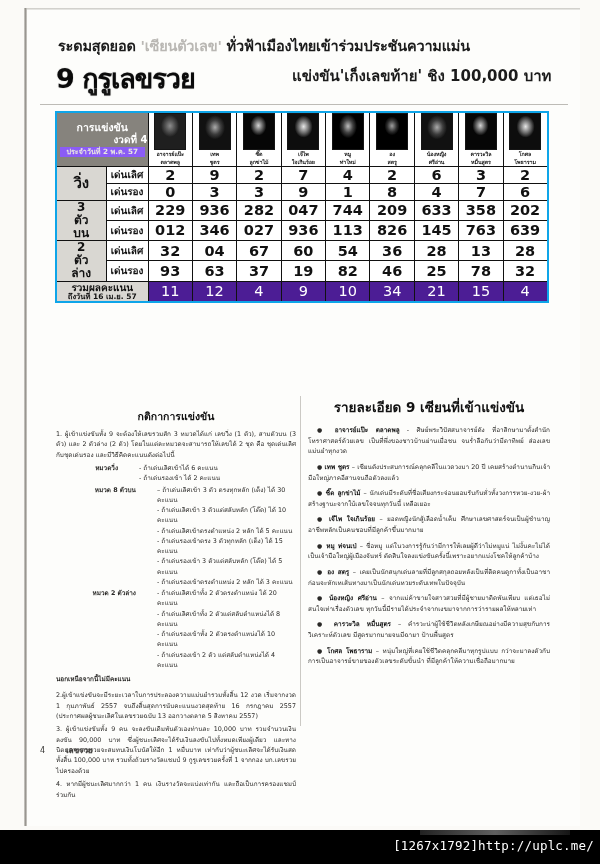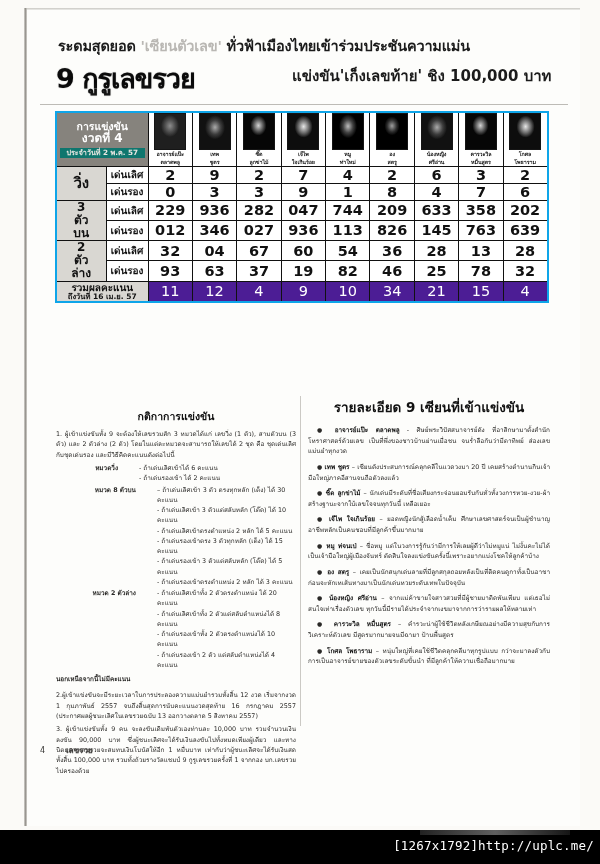--- a/index.html
+++ b/index.html
@@ -61,24 +61,24 @@
   }
   #board td,#board th{border:1px solid #111;padding:0;text-align:center;vertical-align:middle;}
   .col-cat{width:50px;}
   .col-sub{width:42px;}
   .col-p{width:44.4px;}
 
   .hdr-title{
     background:#86837d;color:#fff;font-weight:700;line-height:1.12;padding:3px 1px 4px 1px;
   }
   .hdr-title .t1{font-size:10.5px;display:block;}
-  .hdr-title .t2{font-size:12px;display:block;}
+  .hdr-title .t2{font-size:10px;display:block;text-align:right;}
   .hdr-title .t3{
     display:block;margin:2px 3px 0 3px;font-size:7.2px;font-weight:700;
-    background:#0f766e;color:#e9e7e2;padding:1px 0;
+    background:#8b5cf6;color:#e9e7e2;padding:1px 0;
   }
   .hdr-pers{padding:2px 1px 2px 1px;background:#fff;}
   .photo{
     width:30px;height:35px;margin:0 auto;
     border:1px solid #2a2a2a;
     background:
       radial-gradient(ellipse 9px 11px at 50% 34%,#8e8a84 0%,#5c5853 55%,#35322e 100%),
       linear-gradient(180deg,#3a3733 0%,#6b6862 45%,#2e2b28 100%);
     background-blend-mode:normal;
     filter:contrast(1.25) grayscale(1);
@@ -384,20 +384,21 @@
         <span class="ln">- ถ้าเด่นเลิศเข้าทั้ง 2 ตัวตรงตำแหน่ง ได้ 20 คะแนน</span>
         <span class="ln">- ถ้าเด่นเลิศเข้าทั้ง 2 ตัวแต่สลับตำแหน่งได้ 8 คะแนน</span>
         <span class="ln">- ถ้าเด่นรองเข้าทั้ง 2 ตัวตรงตำแหน่งได้ 10 คะแนน</span>
         <span class="ln">- ถ้าเด่นรองเข้า 2 ตัว แต่สลับตำแหน่งได้ 4 คะแนน</span>
       </div>
     </div>
 
     <div class="note">นอกเหนือจากนี้ไม่มีคะแนน</div>
     <p class="para">2.ผู้เข้าแข่งขันจะมีระยะเวลาในการประลองความแม่นยำรวมทั้งสิ้น 12 งวด เริ่มจากงวด 1 กุมภาพันธ์ 2557 จนถึงสิ้นสุดการนับคะแนนงวดสุดท้าย 16 กรกฎาคม 2557 (ประกาศผลผู้ชนะเลิศในเลขรวยฉบับ 13 ออกวางตลาด 5 สิงหาคม 2557)</p>
     <p class="para">3.   ผู้เข้าแข่งขันทั้ง 9 คน จะลงขันเดิมพันตัวเองท่านละ 10,000 บาท รวมจำนวนเงินลงขัน 90,000 บาท ซึ่งผู้ชนะเลิศจะได้รับเงินลงขันไปทั้งหมดเพียงผู้เดียว และทางนิตยสารเลขรวยจะสมทบเงินโบนัสให้อีก 1 หมื่นบาท เท่ากับว่าผู้ชนะเลิศจะได้รับเงินสดทั้งสิ้น 100,000 บาท รวมทั้งถ้วยรางวัลแชมป์ 9 กูรูเลขรวยครั้งที่ 1 จากกอง บก.เลขรวยไปครองด้วย</p>
+    <p class="para">4.   หากมีผู้ชนะเลิศมากกว่า 1 คน เงินรางวัลจะแบ่งเท่ากัน และถือเป็นการครองแชมป์ร่วมกัน</p>
   </div>
 
   <div id="right-col">
     <div class="sec-title">รายละเอียด 9 เซียนที่เข้าแข่งขัน</div>
 
     <p class="bullet-item"><span class="dot">●&nbsp;</span><span class="nm">อาจารย์แป๊ะ ตลาดพลู</span> <span>- ศิษย์พระวิปัสสนาจารย์ดัง ที่อาสิกษามาตั้งสำนักโหราศาสตร์ด้วยเลข เป็นที่พึ่งของชาวบ้านย่านเมื่อชน จนร่ำลือกันว่ามีตาทิพย์ ส่องเลขแม่นยำทุกงวด</span></p>
     <p class="bullet-item"><span class="dot">●&nbsp;</span><span class="nm">เทพ ชูตร</span> <span>– เซียนดังประสบการณ์คลุกคลีในแวดวงมา 20 ปี เคยสร้างตำนานกินเจ้ามือใหญ่ภาคอีสานจนถือตัวลงแล้ว</span></p>
     <p class="bullet-item"><span class="dot">●&nbsp;</span><span class="nm">ซิ๊ด ลูกข่าไม้</span> <span>– นักเด่นมีระดับที่ชื่อเสียงกระจ่อนยอมรับกันทั่วทั้งวงการหวย-งวย-ผ้า สร้างฐานะจากใบ้เลขใจจนทุกวันนี้ เหลือเยอะ</span></p>
     <p class="bullet-item"><span class="dot">●&nbsp;</span><span class="nm">เจ๊ไพ ใจเกินร้อย</span> <span>– ยอดหญิงนักสู้เลือดน้ำเค็ม ศึกษาเลขศาสตร์จนเป็นผู้ชำนาญ อาชีพหลักเป็นคนชอบที่มีลูกค้าขึ้นมากมาย</span></p>
     <p class="bullet-item"><span class="dot">●&nbsp;</span><span class="nm">หมู ท่จนเป่</span> <span>– ชื่อหมู แต่ในวงการรู้กันว่ามีการให้เลยผู้ดีว่าไม่หมูแน่ ไม่งั้นคะไม่ได้เป็นเจ้ามือใหญ่ผู้เมืองจันทร์ ตัดสินใจลงแข่งขันครั้งนี้เพราะอยากแบ่งโชคให้ลูกค้าบ้าง</span></p>

